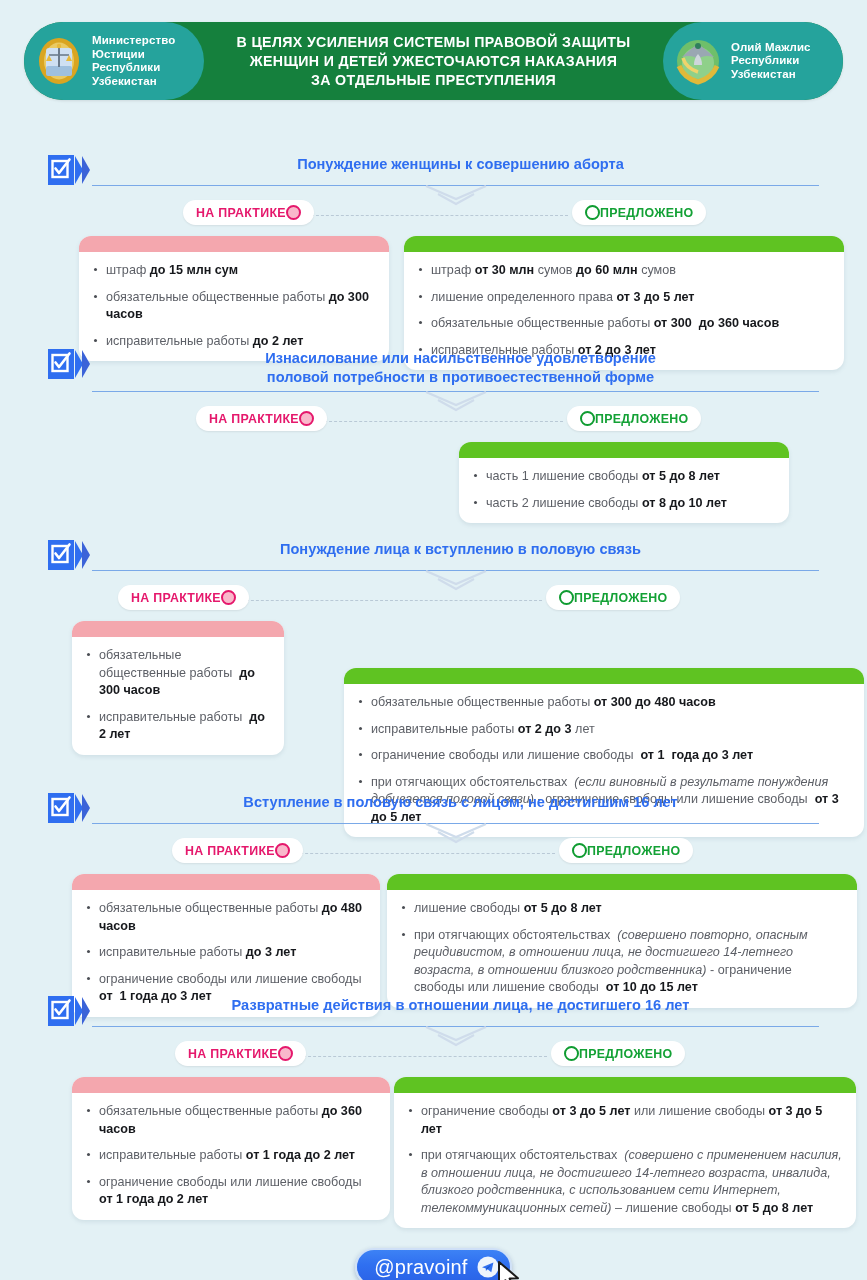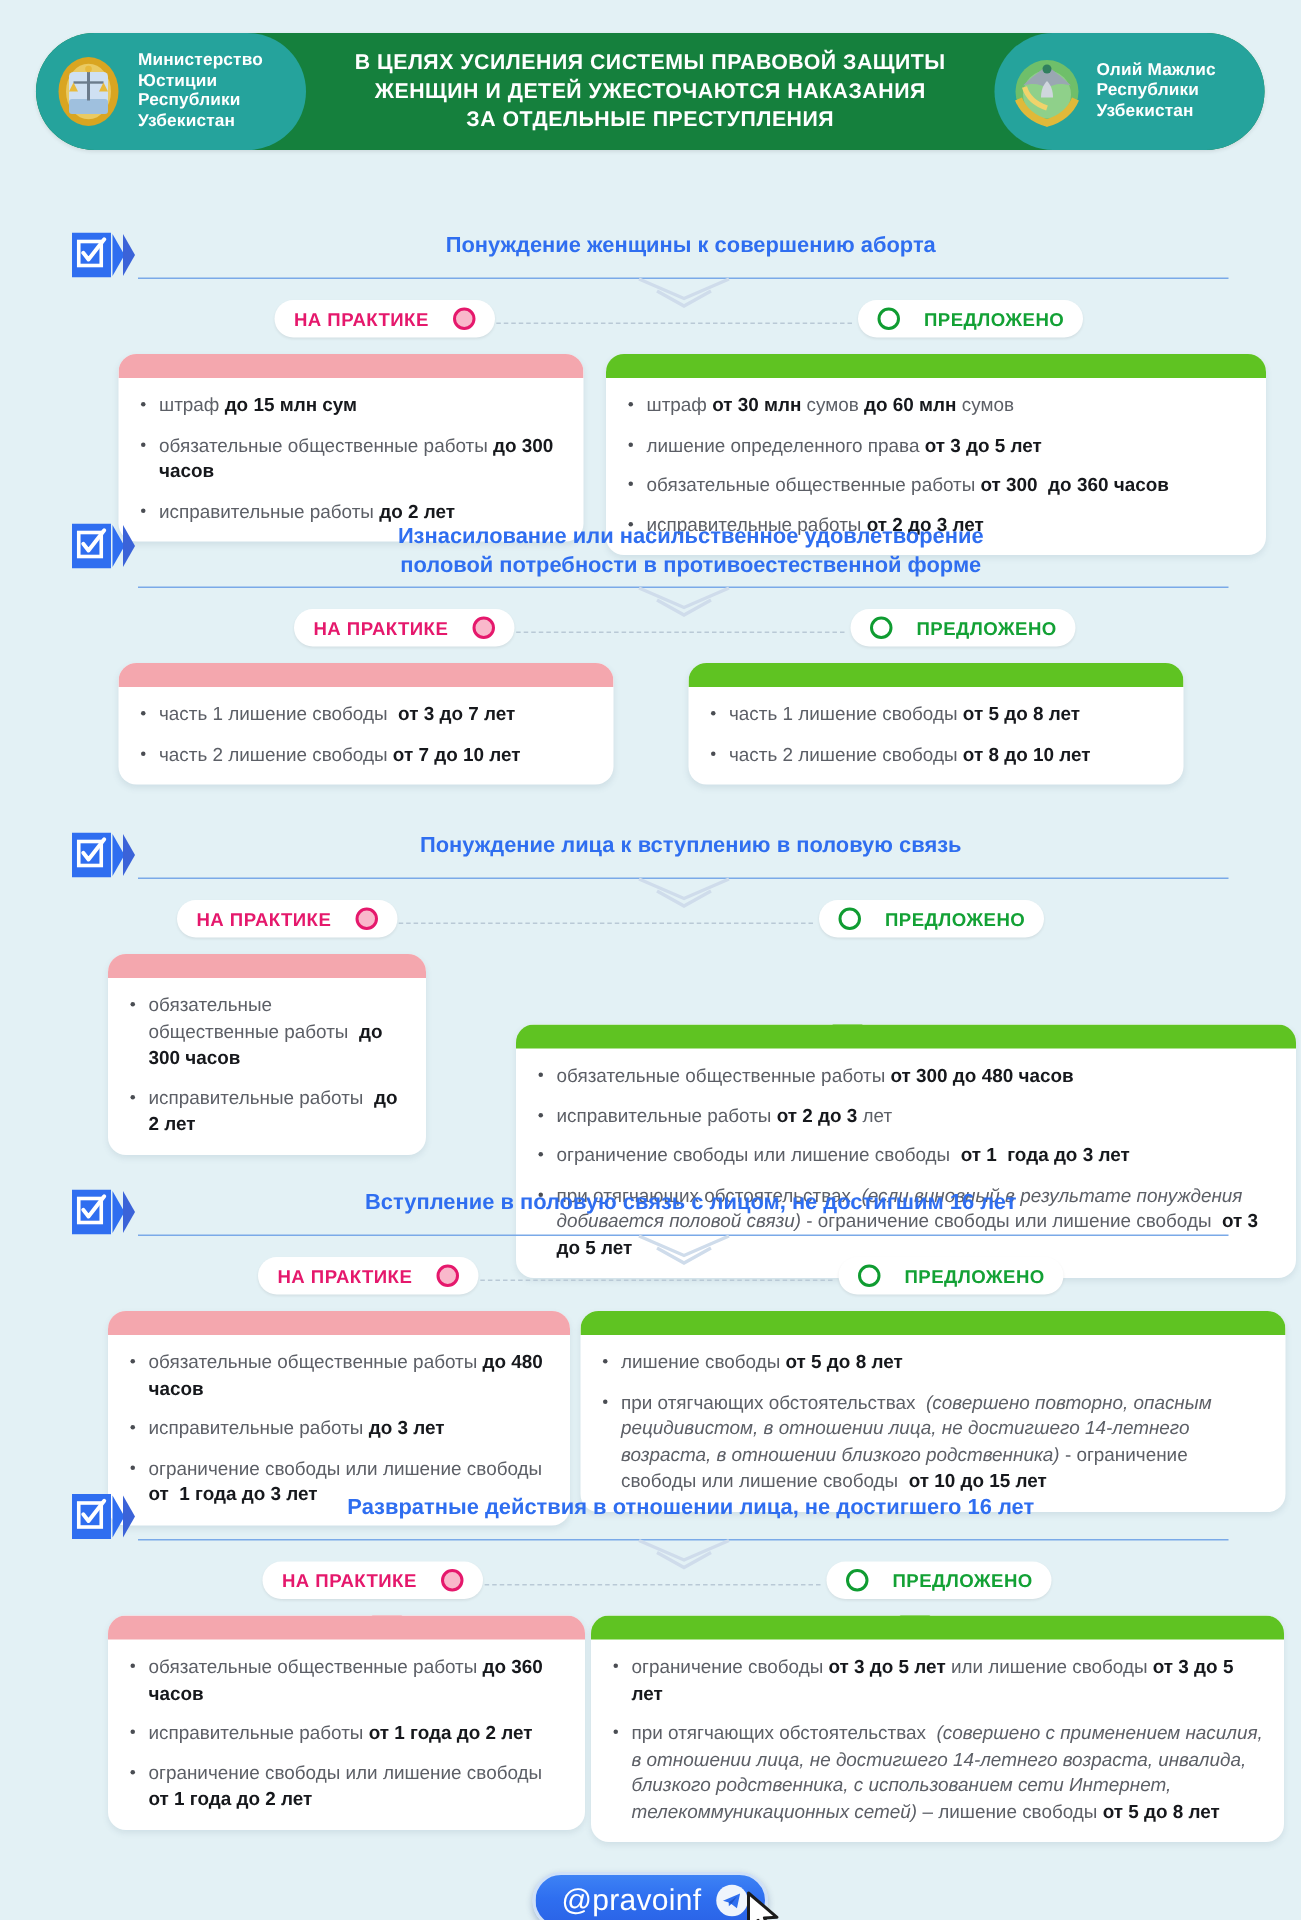--- a/index.html
+++ b/index.html
@@ -61,21 +61,21 @@
   .chev{position:absolute;left:50%;top:-1px;transform:translateX(-50%);}
 
   
   .badge-row{position:relative;height:30px;margin-top:4px;}
   .dash{
     position:absolute;top:15px;height:0;border-top:1.6px dashed #b9c9d6;
   }
   .badge{
     position:absolute;top:0;height:25px;
     background:#ffffff;border-radius:13px;
-    display:flex;align-items:center;gap:16px;
+    display:flex;align-items:center;gap:0;
     padding:0 13px;box-sizing:border-box;
     box-shadow:0 1px 2px rgba(0,0,0,.08);
     font-size:12.4px;font-weight:bold;letter-spacing:.3px;text-align:center;
   }
   .badge.practice{color:#e5186c;}
   .badge.proposed{color:#13a135;}
   .ring{width:15px;height:15px;border-radius:50%;box-sizing:border-box;flex:0 0 auto;}
   .ring.pink{border:2.6px solid #e5186c;background:#f9b8cb;}
   .ring.green{border:2.6px solid #0f9c31;background:#ffffff;}
 
@@ -252,43 +252,33 @@
         <span>НА ПРАКТИКЕ</span>
         <span class="ring pink"></span>
       </div>
       <div class="badge proposed" style="left:519px;">
         <span class="ring green"></span>
         <span>ПРЕДЛОЖЕНО</span>
       </div>
     </div>
 
     <div class="cards" style="position:relative;height:62px;margin-top:6px;">
-      <div class="card pink" style="left:31px;width:330px;">
-        <div class="cap"></div>
-        <svg class="notch" style="left:248px" viewBox="0 0 22 10">
-    <path d="M0 10 L11 0 L22 10 Z" fill="#f4a7ae"></path>
-            </svg>
-        <ul>
-              <li>часть 1 лишение свободы&nbsp; <b>от 3 до 7 лет</b></li>
-              <li>часть 2 лишение свободы <b>от 7 до 10 лет</b></li>
-            </ul>
-      </div>
       <div class="card green" style="left:411px;width:330px;">
         <div class="cap"></div>
         <svg class="notch" style="left:168px" viewBox="0 0 22 10">
     <path d="M0 10 L11 0 L22 10 Z" fill="#5fc322"></path>
             </svg>
         <ul>
               <li>часть 1 лишение свободы <b>от 5 до 8 лет</b></li>
               <li>часть 2 лишение свободы <b>от 8 до 10 лет</b></li>
             </ul>
       </div>
     </div>
   </div>
-  <div class="section" style="position:absolute;left:24px;right:24px;top:531px;">
+  <div class="section" style="position:absolute;left:24px;right:24px;top:516px;">
 
     <div class="sec-head">
       <svg class="sec-icon" viewBox="0 0 44 30">
   <rect x="0" y="0" width="26" height="30" fill="#2f6ef0"></rect>
   <rect x="4.5" y="6" width="15" height="16" fill="none" stroke="#ffffff" stroke-width="2.4"></rect>
   <path d="M7.5 13.5 L11 18 L21.5 4.5" fill="none" stroke="#ffffff" stroke-width="2.6" stroke-linecap="round" stroke-linejoin="round"></path>
   <path d="M27 1 L35 15 L27 29 Z" fill="#2f6ef0"></path>
   <path d="M34 1 L42 15 L34 29 Z" fill="#3b63d8"></path>
 </svg>
       <div class="sec-title">Понуждение лица к вступлению в половую связь</div>

